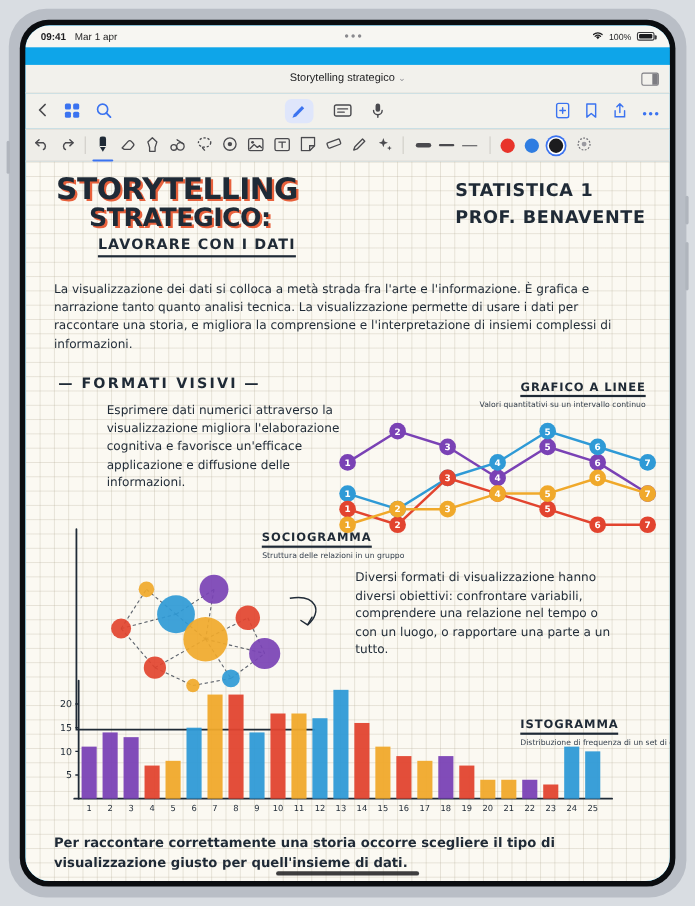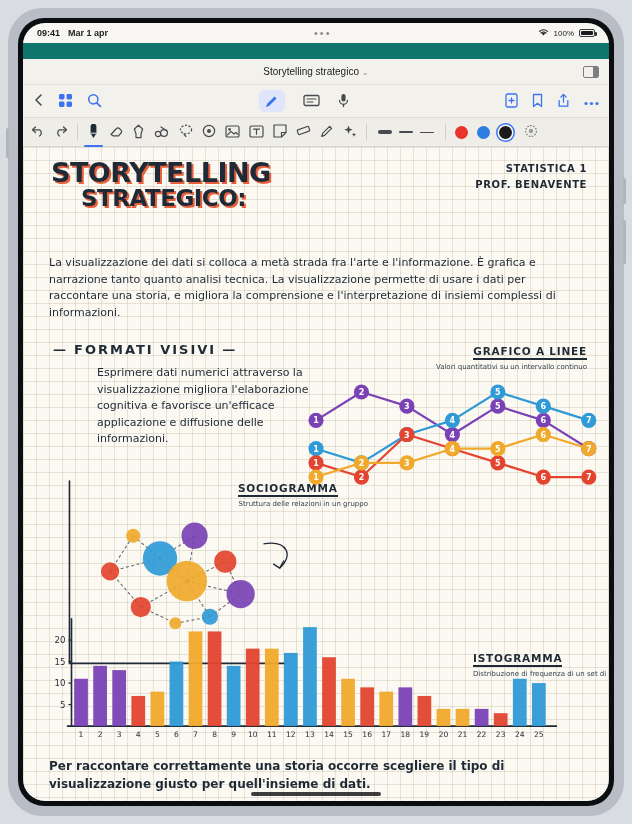--- a/index.html
+++ b/index.html
@@ -21,21 +21,21 @@
   }
   .device-inner {
     width: 100%; height: 100%;
     background: #0b0d10;
     border-radius: 26px;
     padding: 5px;
     position: relative;
   }
   .screen {
     width: 100%; height: 100%;
-    background: #0f766e;
+    background: #0ea5e9;
     border-radius: 22px;
     overflow: hidden;
     position: relative;
     display: flex;
     flex-direction: column;
   }
   .side-btn {
     position: absolute;
     background: #b0b5bd;
     border-radius: 2px;
@@ -50,21 +50,21 @@
     display: flex;
     align-items: center;
     padding: 0 14px;
     font-size: 9px;
     color: #1c1c1e;
     background: #f7f6f2;
     flex: none;
   }
   .sb-left { display: flex; gap: 8px; align-items: center; }
   .sb-time { font-weight: 700; }
-  .sb-date { font-weight: 700; color: #222; }
+  .sb-date { font-weight: 400; color: #222; }
   .sb-center { flex: 1; text-align: center; letter-spacing: 2px; color: #8a8a8e; font-size: 11px; line-height: 6px;}
   .sb-right { display: flex; gap: 5px; align-items: center; font-size: 8px;}
   .wifi-ico { display:inline-block; }
   .batt {
     display: inline-block; width: 16px; height: 8px;
     border: 1px solid #3a3a3c; border-radius: 2px;
     position: relative;
   }
   .batt::after {
     content: ""; position: absolute; right: -3px; top: 2px;
@@ -183,22 +183,22 @@
     color: #1f2a36; text-shadow: 2px 2px 0 #e8613c;
     margin-left: 30px; line-height: 1.1;
   }
   .t3 {
     font-size: 13px; font-weight: 700; letter-spacing: 1px; color: #1f2a36;
     margin-left: 38px; margin-top: 4px;
     border-bottom: 2.5px solid #1f2a36; display: inline-block; padding-bottom: 2px;
   }
 
   .course-blk {
-    position: absolute; right: 22px; top: 14px; text-align: right;
-    font-size: 10px; font-weight: 700; letter-spacing: .6px;
+    position: absolute; right: 22px; top: 14px; text-align: left;
+    font-size: 16px; font-weight: 700; letter-spacing: .6px;
     line-height: 1.55; color: #1f2a36;
   }
 
   .para { position: absolute; font-size: 11px; line-height: 1.5; color: #1f2a36; }
   .p-intro { left: 26px; top: 108px; width: 536px; }
 
   .section-head {
     position: absolute; font-size: 13px; font-weight: 700; letter-spacing: 2px;
     color: #1f2a36;
   }
@@ -210,21 +210,21 @@
 
   .lbl-box { position: absolute; }
   .lbl-title {
     font-size: 10.5px; font-weight: 700; letter-spacing: .8px; color: #1f2a36;
     border-bottom: 2px solid #1f2a36; display: inline-block; padding-bottom: 1px;
   }
   .lbl-sub { font-size: 7px; line-height: 1.35; color: #36414e; margin-top: 3px; }
 
   .lb-grafico { right: 22px; top: 193px; text-align: right; width: 180px; }
   .lb-socio { left: 215px; top: 330px; width: 130px; }
-  .lb-socio .lbl-sub { text-align:right; }
+  .lb-socio .lbl-sub { text-align:center; }
   .lb-isto { left: 450px; top: 500px; width: 150px; }
 
   .p-diversi { left: 300px; top: 370px; width: 240px; }
   .p-final { left: 26px; top: 610px; width: 510px; font-size: 12px; font-weight: bold; }
 
   svg.layer { position: absolute; left: 0; top: 0; width: 100%; height: 100%; pointer-events: none; }
 </style>
 </head>
 <body>
 
@@ -438,20 +438,21 @@
             </svg>
         </span>
         <span class="pt-spacer"></span>
       </div>
 
       <div class="canvas">
 
         <div class="title-blk">
           <div class="t1 hw">STORYTELLING</div>
           <div class="t2 hw">STRATEGICO:</div>
+          <div class="t3 hw">LAVORARE CON I DATI</div>
         </div>
 
         <div class="course-blk hw">
           <div>STATISTICA 1</div>
           <div>PROF. BENAVENTE</div>
         </div>
 
         <div class="para hw p-intro">La visualizzazione dei dati si colloca a metà strada fra l'arte e l'informazione. È grafica e narrazione tanto quanto analisi tecnica. La visualizzazione permette di usare i dati per raccontare una storia, e migliora la comprensione e l'interpretazione di insiemi complessi di informazioni.</div>
 
         <div class="section-head hw sh-formati">FORMATI VISIVI</div>
@@ -465,20 +466,21 @@
         <div class="lbl-box lb-socio">
           <div class="lbl-title hw">SOCIOGRAMMA</div>
           <div class="lbl-sub hw">Struttura delle relazioni in un gruppo</div>
         </div>
 
         <div class="lbl-box lb-isto">
           <div class="lbl-title hw">ISTOGRAMMA</div>
           <div class="lbl-sub hw">Distribuzione di frequenza di un set di dati</div>
         </div>
 
+        <div class="para hw p-diversi">Diversi formati di visualizzazione hanno diversi obiettivi: confrontare variabili, comprendere una relazione nel tempo o con un luogo, o rapportare una parte a un tutto.</div>
 
         <div class="para hw p-final">Per raccontare correttamente una storia occorre scegliere il tipo di visualizzazione giusto per quell'insieme di dati.</div>
 
         <svg class="layer" viewBox="0 0 580 646" preserveAspectRatio="none">
           <g id="line-chart">
               <path d="M 290.0 270.0 L 335.0 242.0 L 380.0 256.0 L 425.0 284.0 L 470.0 256.0 L 515.0 270.0 L 560.0 298.0" stroke="#7a42b5" stroke-width="2.2" fill="none" stroke-linejoin="round" stroke-linecap="round"></path>
               <circle cx="290" cy="270" r="7.5" fill="#7a42b5"></circle>
               <text x="290" y="273" text-anchor="middle" font-size="8" font-family="DejaVu Sans, sans-serif" fill="#fff" font-weight="bold">1</text>
               <circle cx="335" cy="242" r="7.5" fill="#7a42b5"></circle>
               <text x="335" y="245" text-anchor="middle" font-size="8" font-family="DejaVu Sans, sans-serif" fill="#fff" font-weight="bold">2</text>

